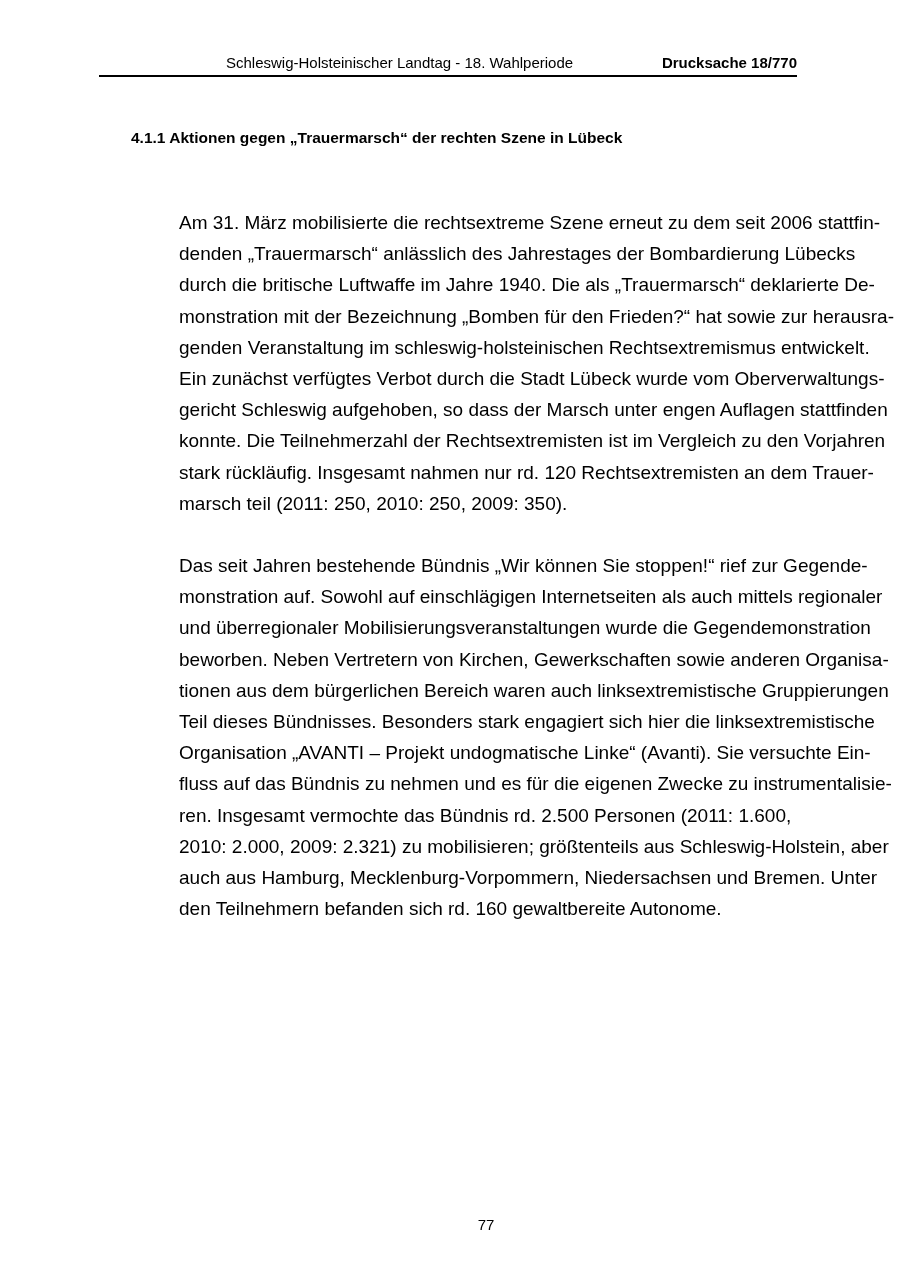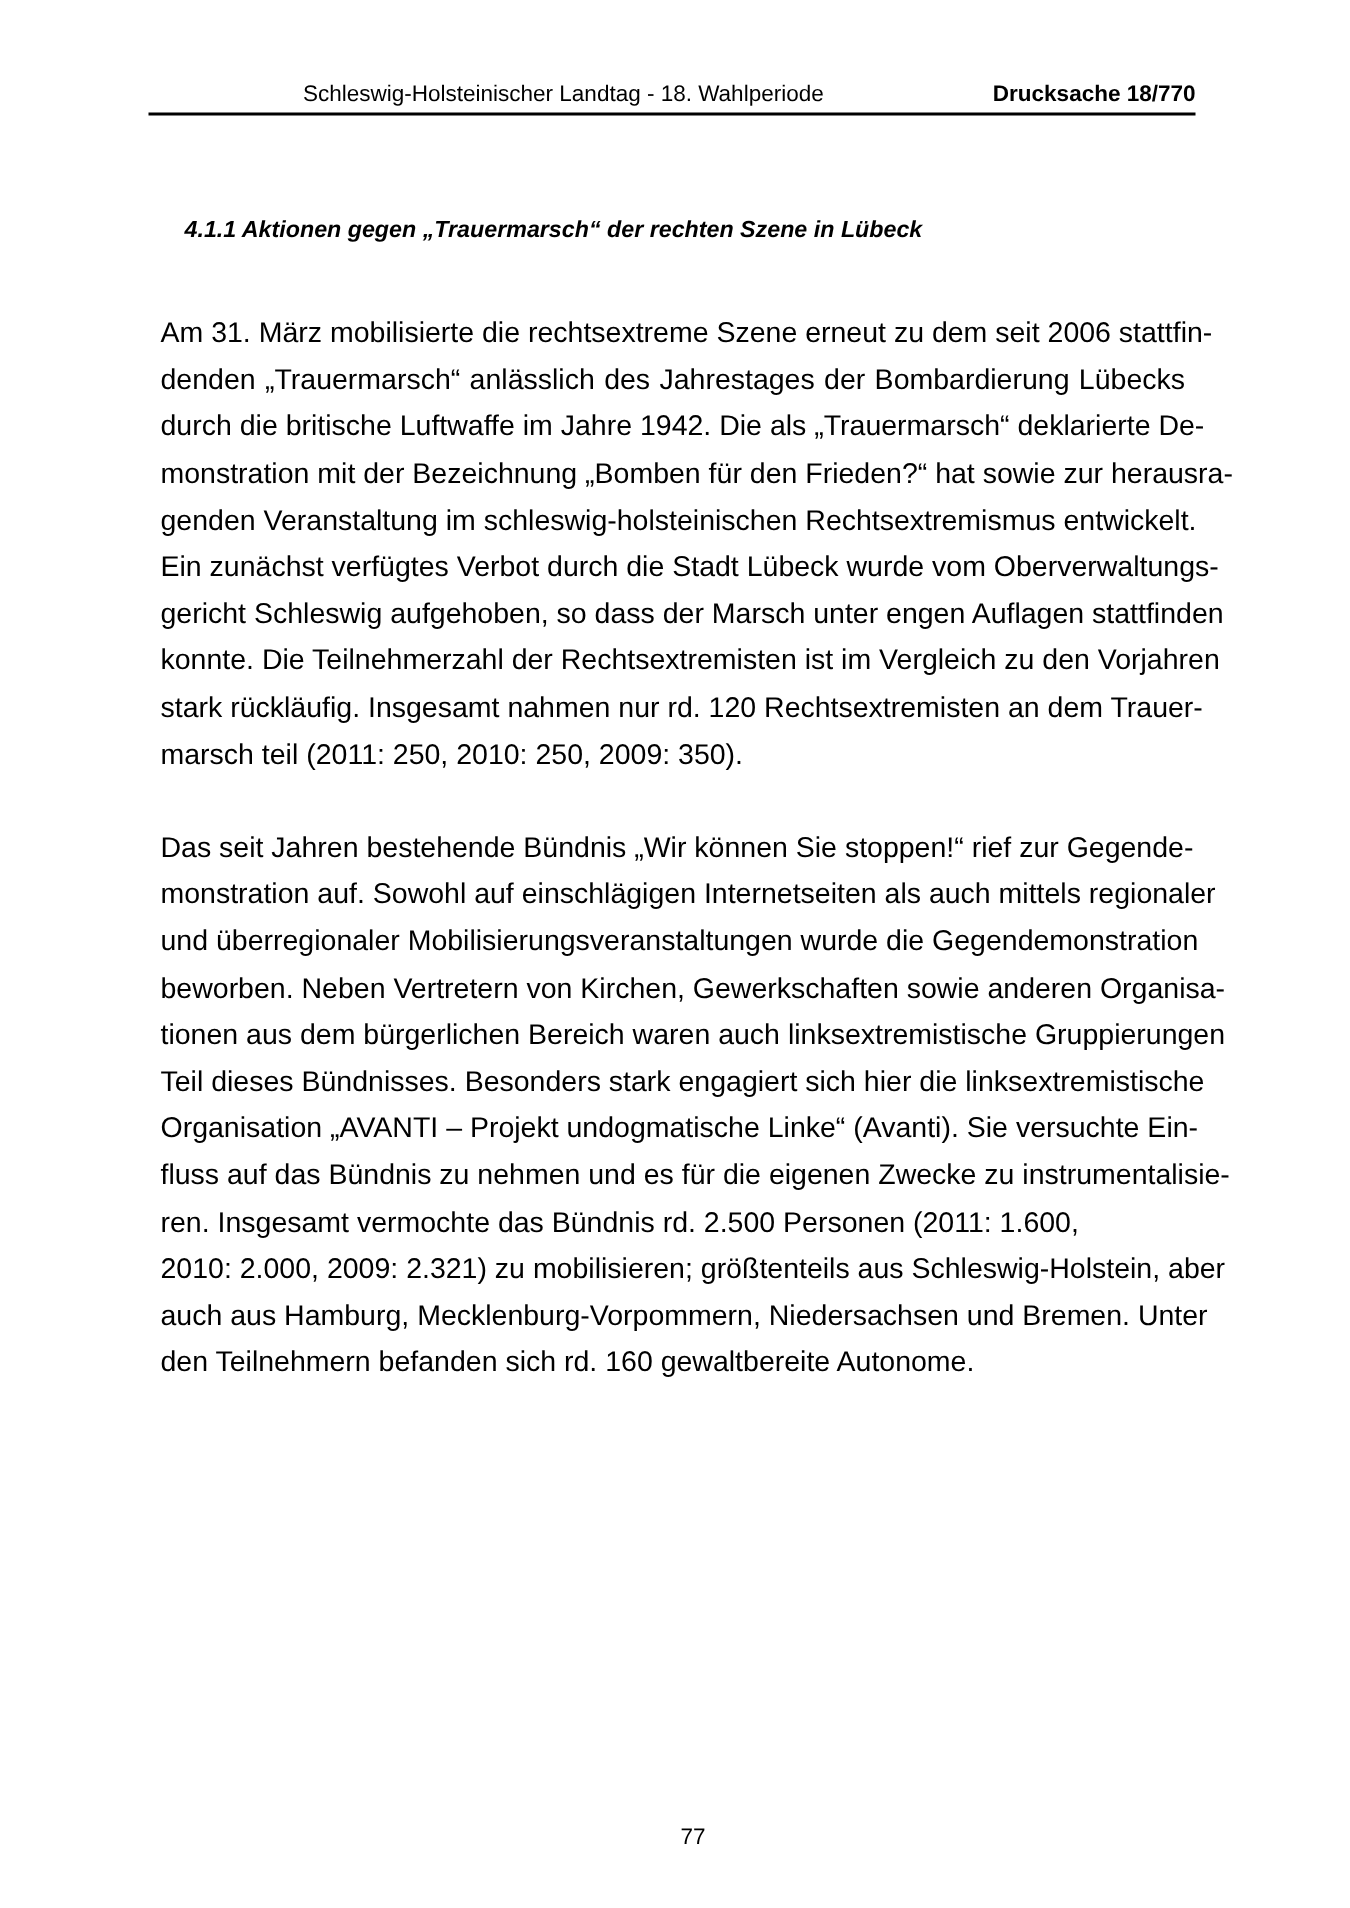--- a/index.html
+++ b/index.html
@@ -1,15 +1,15 @@
 <!DOCTYPE html>
 <html><head>
 <meta charset="utf-8">
 <style>
-  * { box-sizing: border-box; }
+  * { box-sizing: border-box; padding-left: 24px; }
   html, body { margin: 0; padding: 0; background: #e8e8e8; }
   .page {
     position: relative;
     width: 900px;
     height: 1272px;
     margin: 0 auto;
     background: #ffffff;
     font-family: "Liberation Sans", sans-serif;
     color: #000000;
   }
@@ -32,24 +32,23 @@
     left: 99px;
     width: 698px;
     height: 0;
     border-top: 2px solid #000000;
   }
   .section-heading {
     position: absolute;
     top: 128px;
     left: 107px;
     width: 683px;
-    margin: 16px;
+    margin: 0;
     font-size: 15.5px;
     font-weight: bold;
-    font-style: italic;
     line-height: 20px;
   }
   .body-text {
     position: absolute;
     top: 207px;
     left: 107px;
     width: 683px;
   }
   .paragraph + .paragraph { margin-top: 31px; }
   .paragraph.no-gap { margin-top: 0; }
@@ -85,21 +84,21 @@
   </header>
 
   <div class="header-rule"></div>
 
   <h1 class="section-heading">4.1.1 Aktionen gegen „Trauermarsch“ der rechten Szene in Lübeck</h1>
 
   <div class="body-text">
     <div class="paragraph">
         <div class="line">Am 31. März mobilisierte die rechtsextreme Szene erneut zu dem seit 2006 stattfin-</div>
         <div class="line">denden „Trauermarsch“ anlässlich des Jahrestages der Bombardierung Lübecks</div>
-        <div class="line">durch die britische Luftwaffe im Jahre 1942. Die als „Trauermarsch“ deklarierte De-</div>
+        <div class="line">durch die britische Luftwaffe im Jahre 1940. Die als „Trauermarsch“ deklarierte De-</div>
         <div class="line">monstration mit der Bezeichnung „Bomben für den Frieden?“ hat sowie zur herausra-</div>
         <div class="line">genden Veranstaltung im schleswig-holsteinischen Rechtsextremismus entwickelt.</div>
         <div class="line">Ein zunächst verfügtes Verbot durch die Stadt Lübeck wurde vom Oberverwaltungs-</div>
         <div class="line">gericht Schleswig aufgehoben, so dass der Marsch unter engen Auflagen stattfinden</div>
         <div class="line">konnte. Die Teilnehmerzahl der Rechtsextremisten ist im Vergleich zu den Vorjahren</div>
         <div class="line">stark rückläufig. Insgesamt nahmen nur rd. 120 Rechtsextremisten an dem Trauer-</div>
         <div class="line last">marsch teil (2011: 250, 2010: 250, 2009: 350).</div>
       </div>
     <div class="paragraph">
         <div class="line">Das seit Jahren bestehende Bündnis „Wir können Sie stoppen!“ rief zur Gegende-</div>

